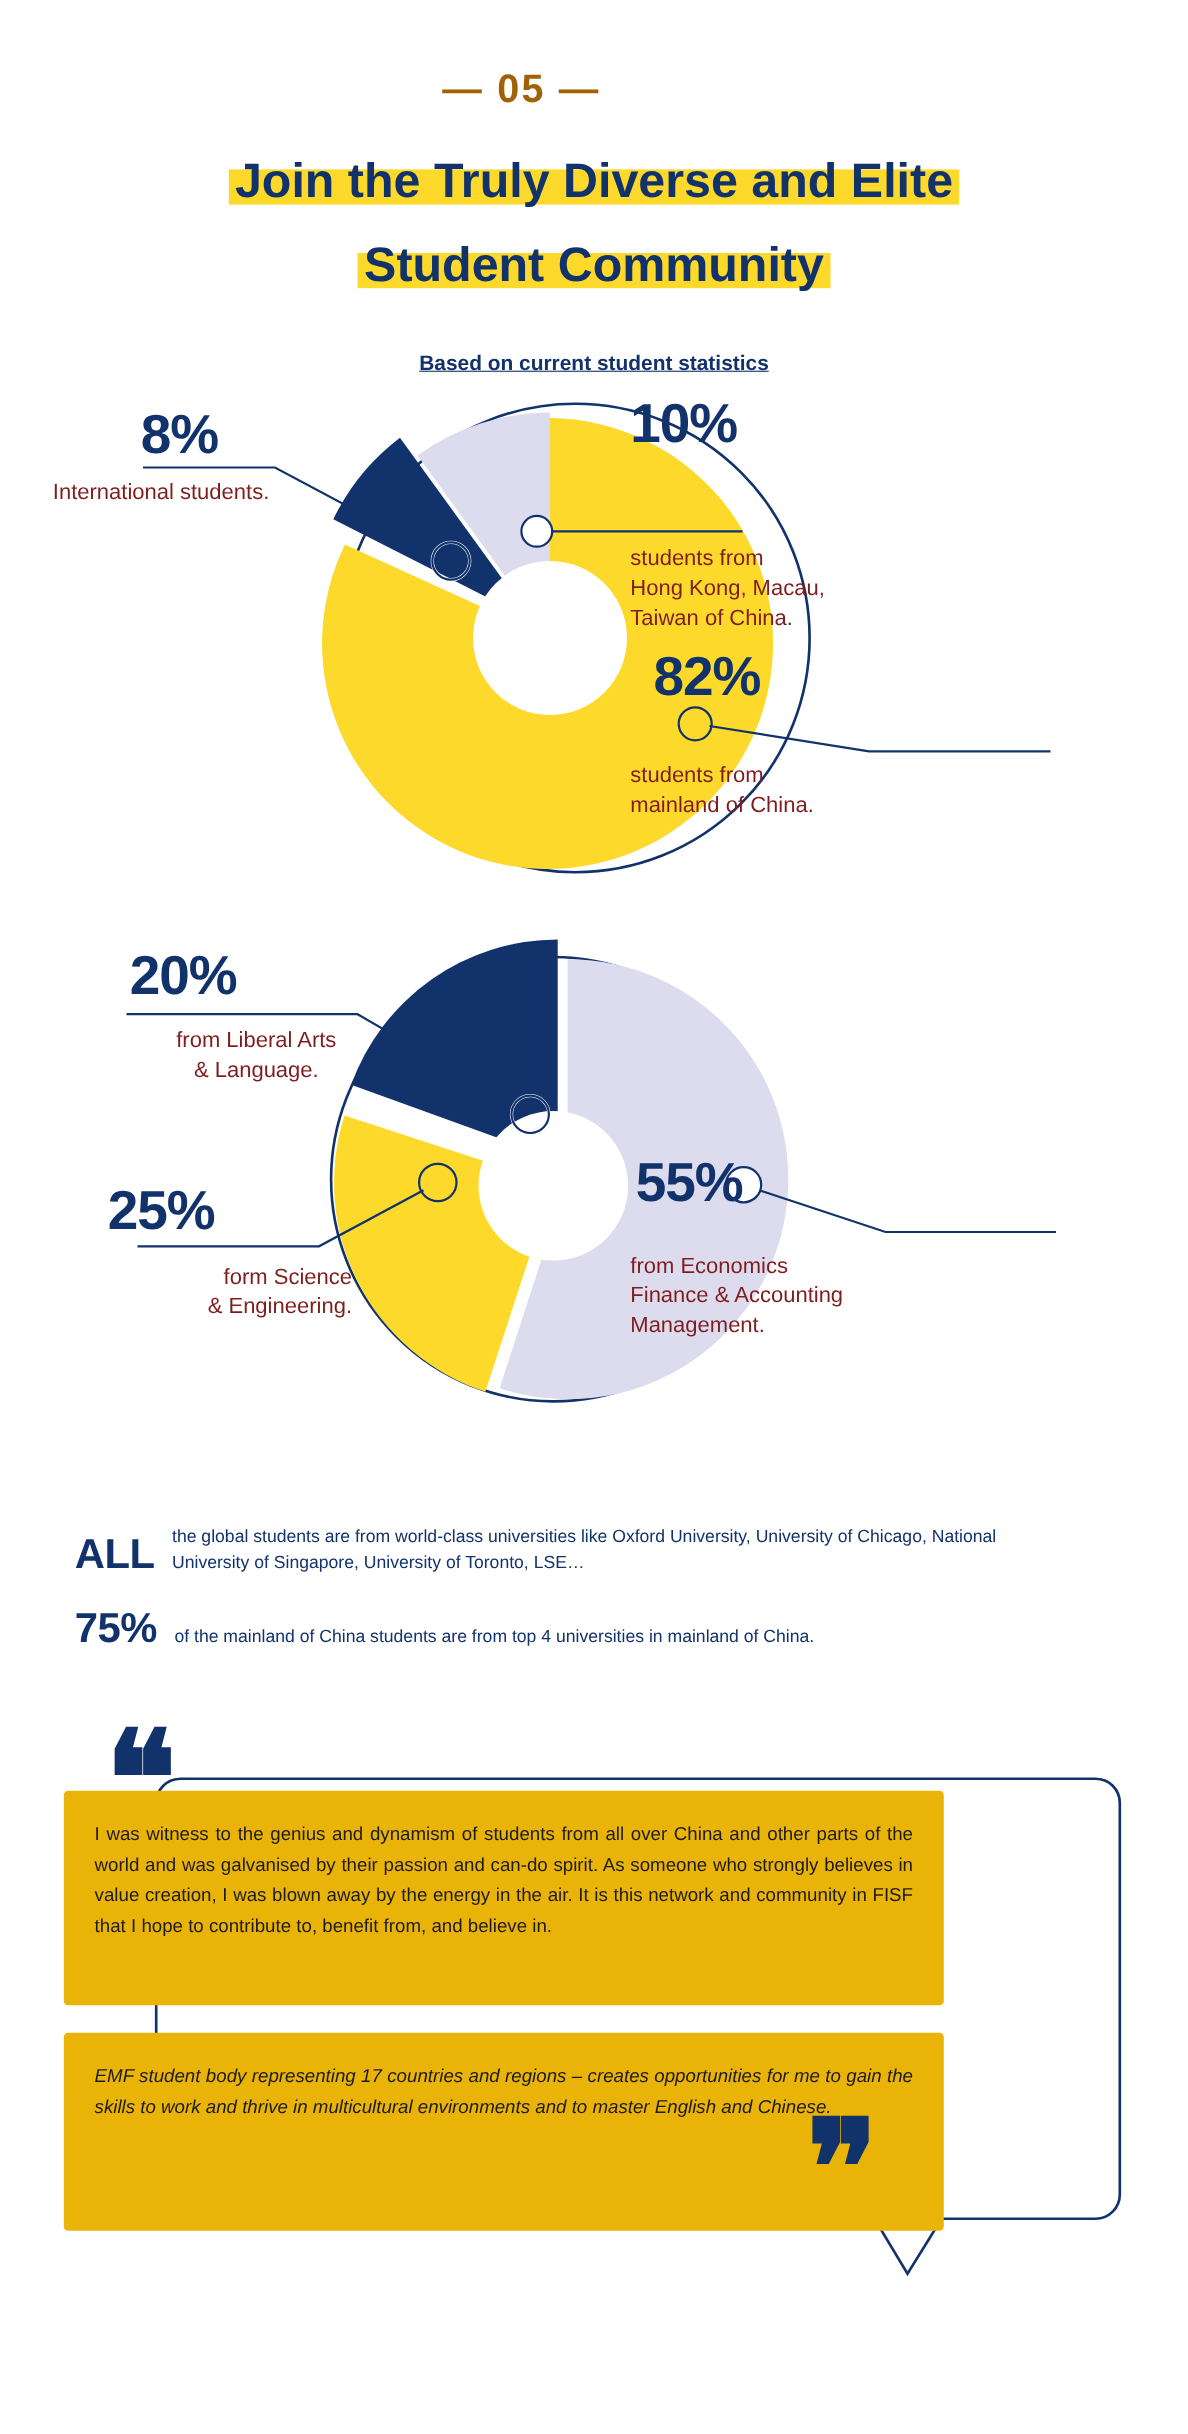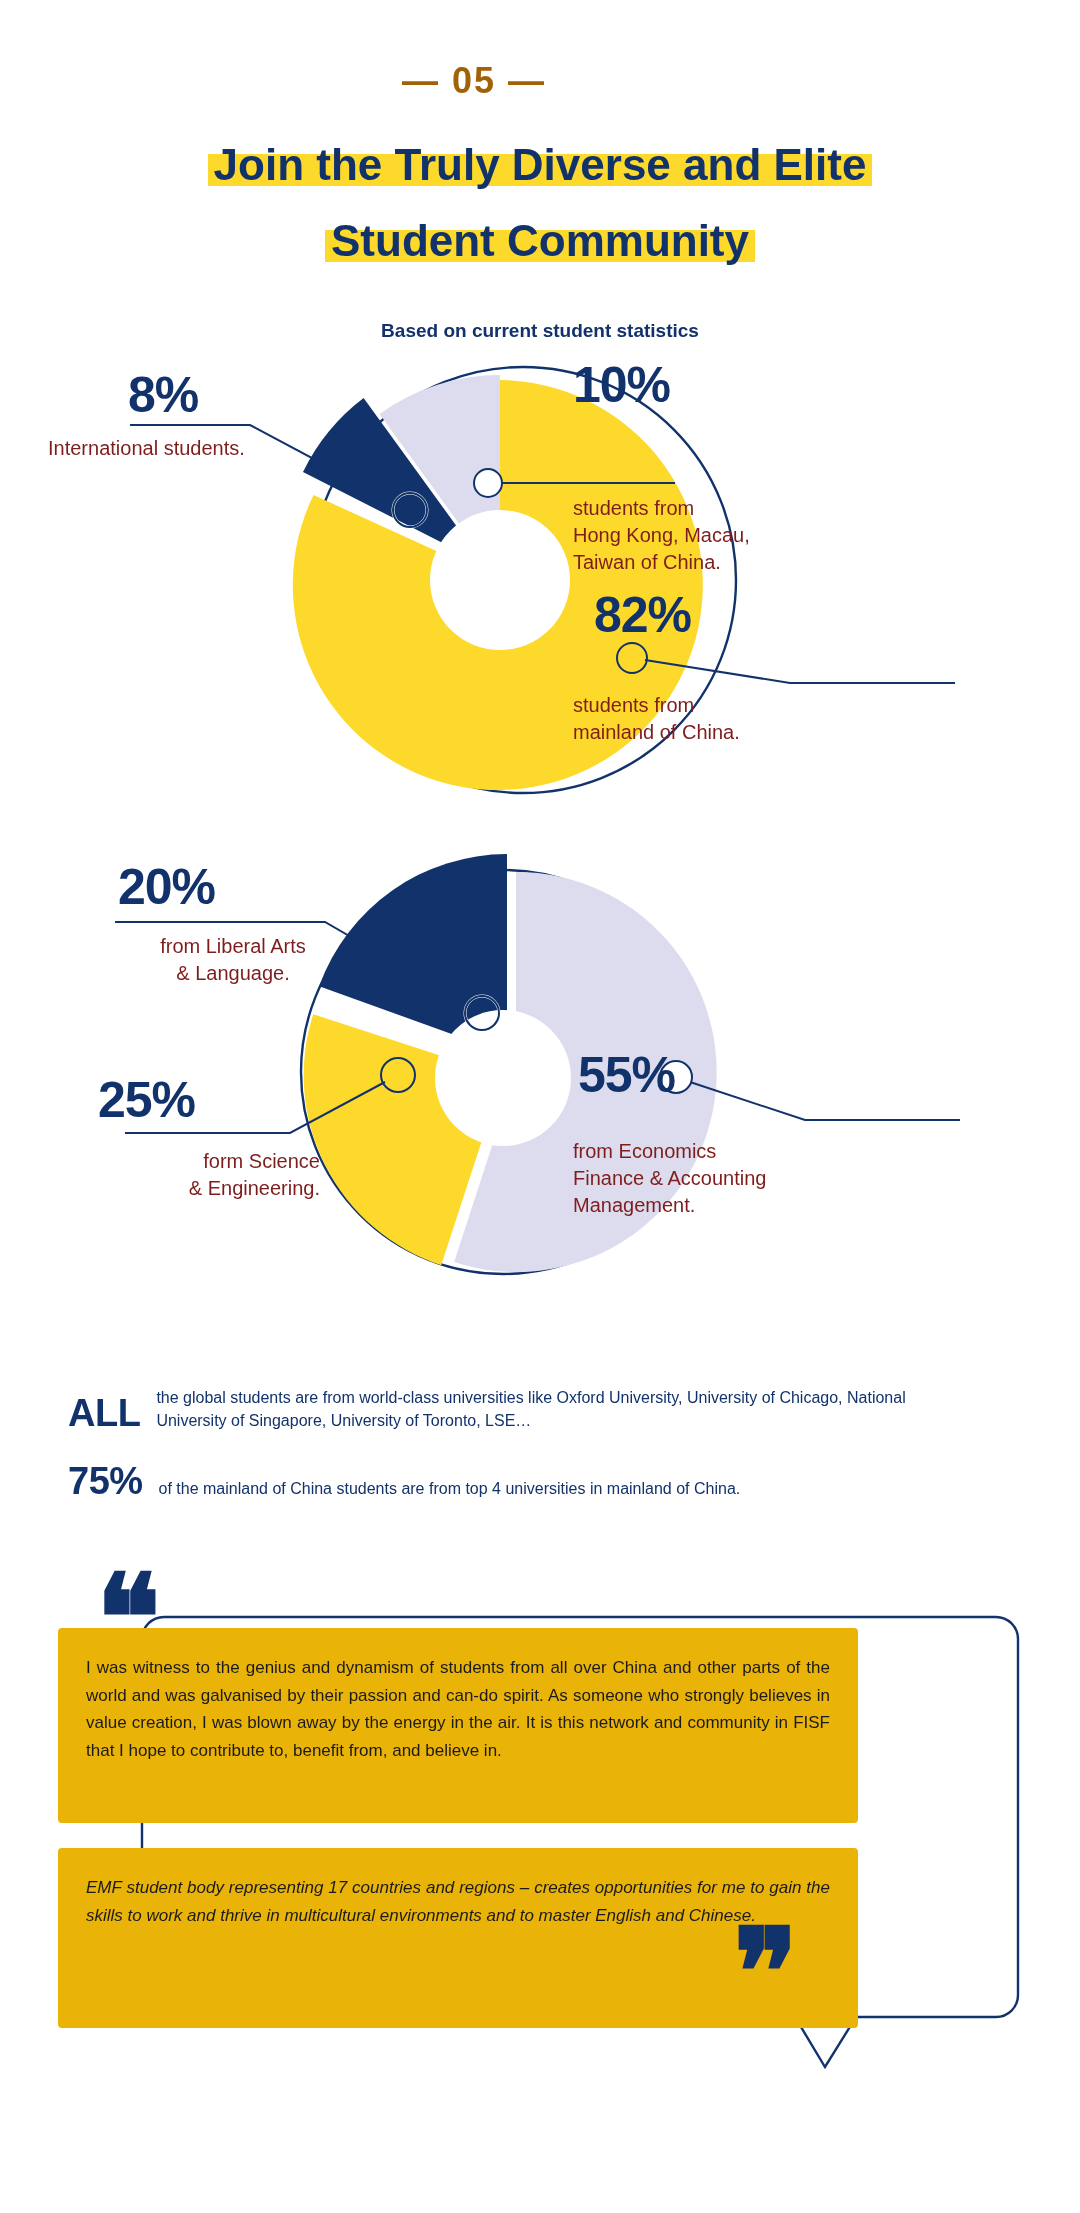--- a/index.html
+++ b/index.html
@@ -58,20 +58,21 @@
   }
   .title-line.l2 { margin-top: 10px; }
 
   .subtitle {
     position: absolute;
     top: 320px; left: 0; width: 1080px;
     text-align: center;
     font-size: 19px;
     font-weight: 600;
     color: #12326b;
+    text-decoration: underline;
   }
 
   
   .chart-block { position: absolute; left: 0; width: 1080px; }
   #chart1 { top: 355px; height: 470px; }
   #chart2 { top: 830px; height: 520px; }
 
   .donut-svg { position: absolute; }
 
   .cal-num {

